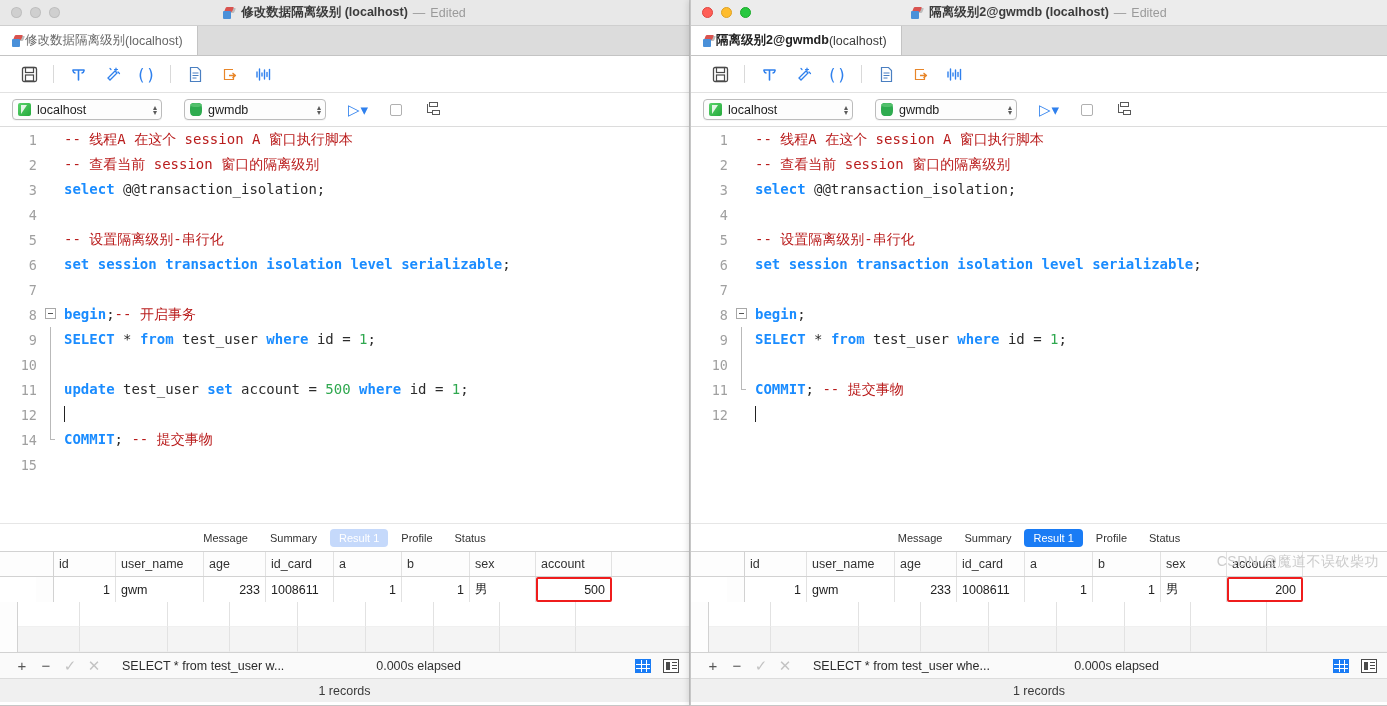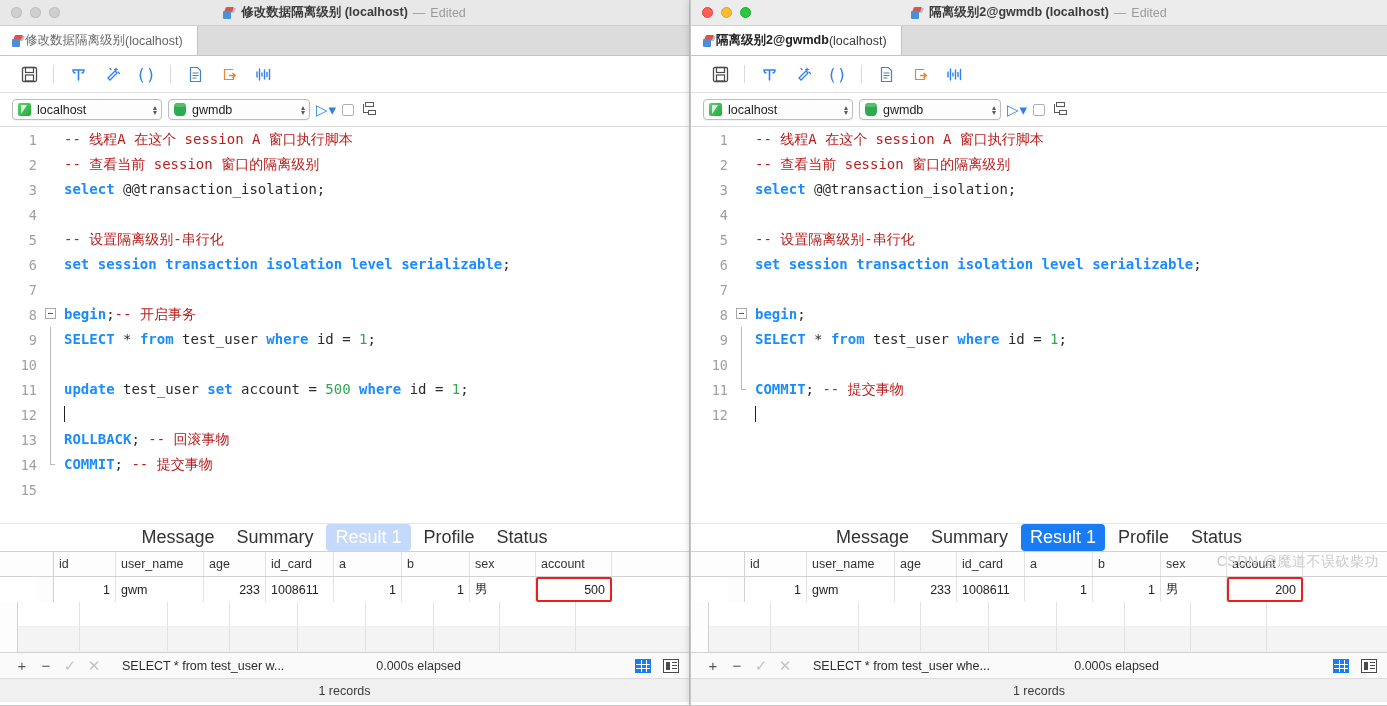--- a/index.html
+++ b/index.html
@@ -49,21 +49,21 @@
 
   
   .toolbar { height:37px; background:#ffffff; display:flex; align-items:center;
              padding-left:12px; gap:0px; border-bottom:1px solid #e2e2e2; }
   .tb-btn { width:34px; height:30px; display:flex; align-items:center; justify-content:center;
             font-size:17px; color:#4c4c4c; }
   .tb-sep { width:1px; height:18px; background:#d9d9d9; margin:0 7px; }
 
   
   .connbar { height:34px; background:#ffffff; display:flex; align-items:center;
-             padding-left:12px; gap:6px; border-bottom:1px solid #dcdcdc; }
+             padding-left:12px; gap:22px; border-bottom:1px solid #dcdcdc; }
   .combo { height:21px; min-width:150px; border:1px solid #bcbcbc; border-radius:4px;
            background:#fdfdfd; display:flex; align-items:center; padding:0 4px 0 5px;
            font-size:12.5px; color:#1c1c1c; gap:6px; box-shadow:0 1px 0 rgba(0,0,0,.04); }
   .combo.db { min-width:142px; }
   .combo .lbl { flex:1; }
   .sq-green { width:13px; height:13px; border-radius:2px;
               background:linear-gradient(135deg,#5ad36a,#24a93c); flex:none; position:relative; }
   .sq-green::after{content:"";position:absolute;left:3px;top:2px;width:6px;height:9px;
               background:#fff;clip-path:polygon(0 0,100% 0,0 100%);opacity:.85;}
   .cyl { width:12px; height:13px; flex:none; background:#2eab4f; border-radius:3px/5px; position:relative;}
@@ -98,21 +98,21 @@
   .kw { color:#1a8cff; font-weight:bold; }
   .cm { color:#b91c1c; }
   .num { color:#2fa84f; }
   .pl  { color:#2b2b2b; }
   .caret { display:inline-block; width:1px; height:16px; background:#222;
            vertical-align:-3px; }
 
   
   .restabs { height:28px; background:#ffffff; display:flex; align-items:center;
              justify-content:center; gap:4px; border-top:1px solid #e6e6e6; }
-  .restab { font-size:18px; color:#333; padding:3px 9px; border-radius:4px; }
+  .restab { font-size:11px; color:#333; padding:3px 9px; border-radius:4px; }
   .restab.sel-inactive { background:#c5d9fb; color:#ffffff; }
   .restab.sel-active { background:#1a7cf5; color:#ffffff; }
 
   
   .grid-wrap { background:#ffffff; border-top:1px solid #d2d2d2; }
   .grid-row { display:flex; height:25px;padding-left:36px; }
   .grid-head { background:#fdfdfd; border-bottom:1px solid #d2d2d2; }
   .gcell { border-right:1px solid #e2e2e2; font-size:12.5px; color:#222;
            display:flex; align-items:center; padding:0 5px; overflow:hidden; white-space:nowrap; }
   .gcell.num { justify-content:flex-end; }
@@ -326,27 +326,20 @@
             <div class="code"><span class="kw">update</span><span class="pl"> test_user </span><span class="kw">set</span><span class="pl"> account = </span><span class="num">500</span><span class="pl"> </span><span class="kw">where</span><span class="pl"> id = </span><span class="num">1</span><span class="pl">;</span></div>
           </div>
           <div class="code-row">
             <div class="gutter">12</div>
             <div class="foldcol">
               <div class="fold-line"></div>
             </div>
             <div class="code"><span class="caret"></span></div>
           </div>
           <div class="code-row">
-            <div class="gutter">13</div>
-            <div class="foldcol">
-              <div class="fold-line"></div>
-            </div>
-            <div class="code"><span class="kw">ROLLBACK</span><span class="pl">; </span><span class="cm">-- 回滚事物</span></div>
-          </div>
-          <div class="code-row">
             <div class="gutter">14</div>
             <div class="foldcol">
               <div class="fold-end"></div>
             </div>
             <div class="code"><span class="kw">COMMIT</span><span class="pl">; </span><span class="cm">-- 提交事物</span></div>
           </div>
           <div class="code-row">
             <div class="gutter">15</div>
             <div class="foldcol"></div>
             <div class="code"></div>

